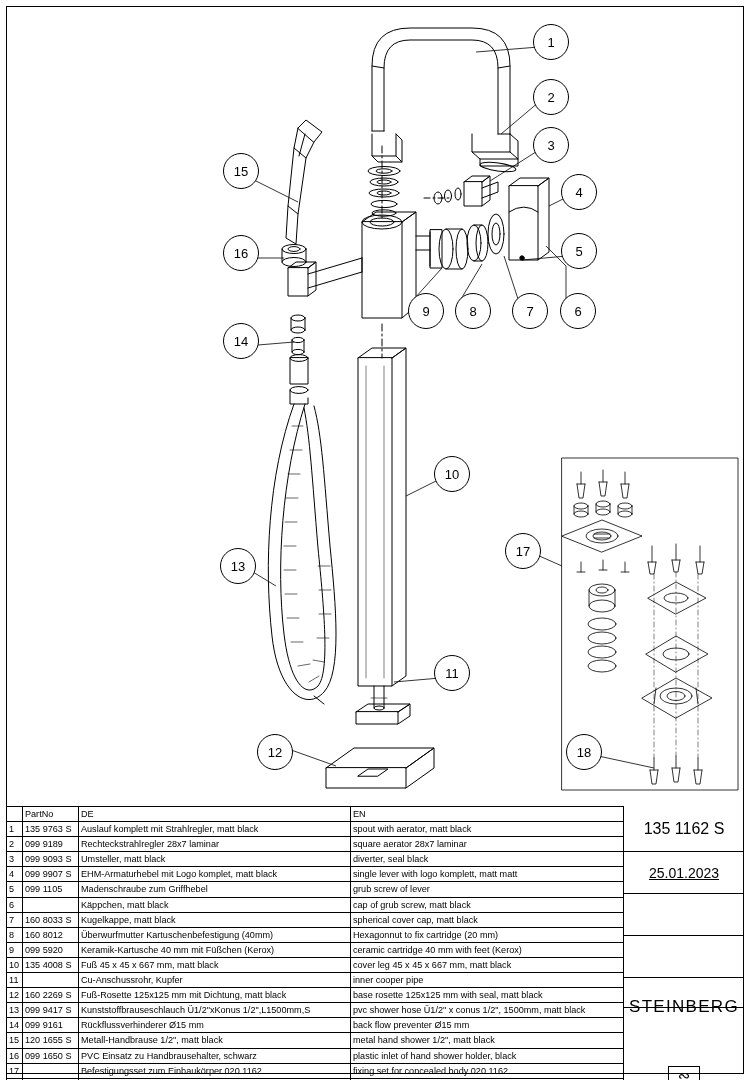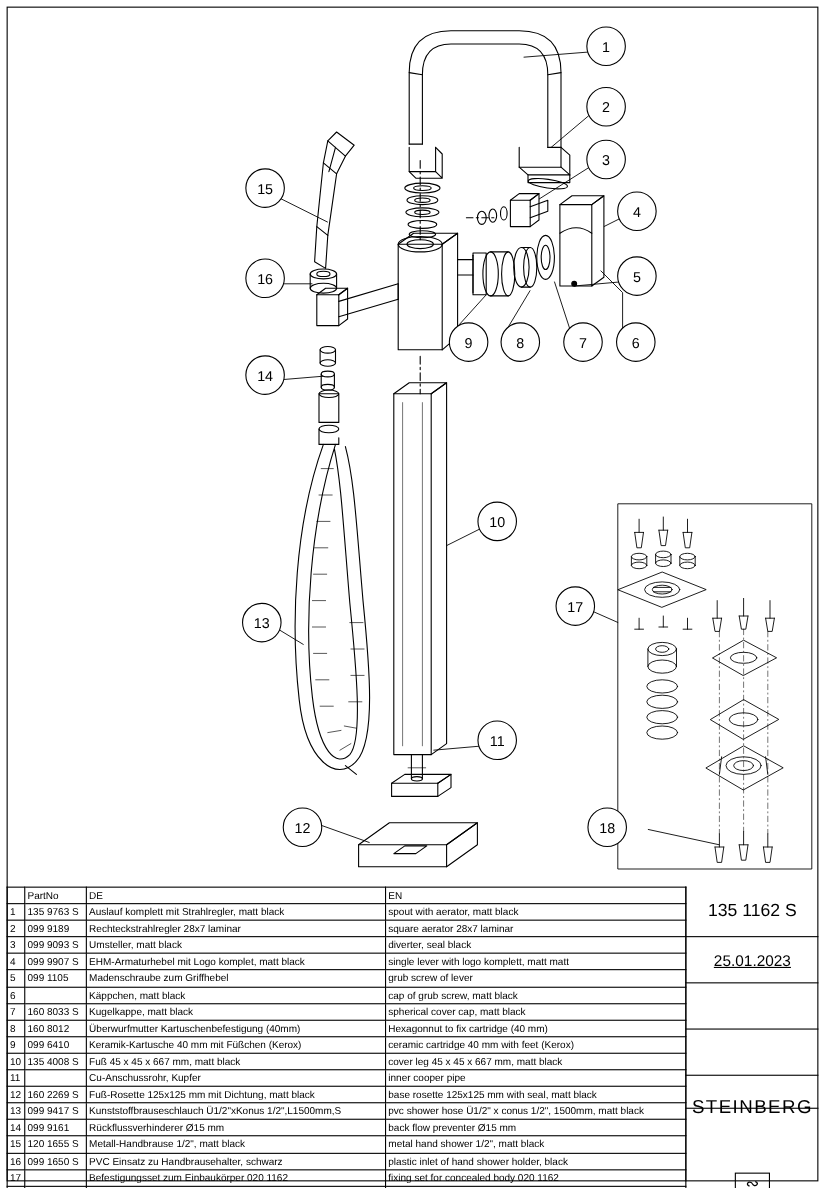--- a/index.html
+++ b/index.html
@@ -246,21 +246,21 @@
   <div class="callout" style="left:455px;top:293px">8</div>
   <div class="callout" style="left:408px;top:293px">9</div>
   <div class="callout" style="left:434px;top:456px">10</div>
   <div class="callout" style="left:434px;top:655px">11</div>
   <div class="callout" style="left:257px;top:734px">12</div>
   <div class="callout" style="left:220px;top:548px">13</div>
   <div class="callout" style="left:223px;top:323px">14</div>
   <div class="callout" style="left:223px;top:153px">15</div>
   <div class="callout" style="left:223px;top:235px">16</div>
   <div class="callout" style="left:505px;top:533px">17</div>
-  <div class="callout" style="left:534px;top:734px">18</div>
+  <div class="callout" style="left:566px;top:734px">18</div>
 
   <table class="parts">
     <colgroup>
         <col class="c1">
         <col class="c2">
         <col class="c3">
         <col class="c4">
       </colgroup>
     <thead>
       <tr>
@@ -310,25 +310,25 @@
       <tr>
           <td>7</td>
           <td>160 8033 S</td>
           <td>Kugelkappe, matt black</td>
           <td>spherical cover cap, matt black</td>
         </tr>
       <tr>
           <td>8</td>
           <td>160 8012</td>
           <td>Überwurfmutter Kartuschenbefestigung (40mm)</td>
-          <td>Hexagonnut to fix cartridge (40 mm)</td>
+          <td>Hexagonnut to fix cartridge (20 mm)</td>
         </tr>
       <tr>
           <td>9</td>
-          <td>099 6410</td>
+          <td>099 5920</td>
           <td>Keramik-Kartusche 40 mm mit Füßchen (Kerox)</td>
           <td>ceramic cartridge 40 mm with feet (Kerox)</td>
         </tr>
       <tr>
           <td>10</td>
           <td>135 4008 S</td>
           <td>Fuß 45 x 45 x 667 mm, matt black</td>
           <td>cover leg 45 x 45 x 667 mm, matt black</td>
         </tr>
       <tr>

